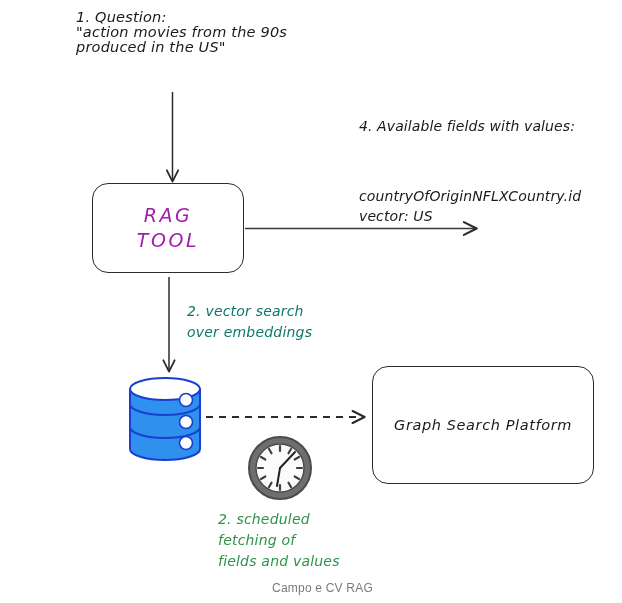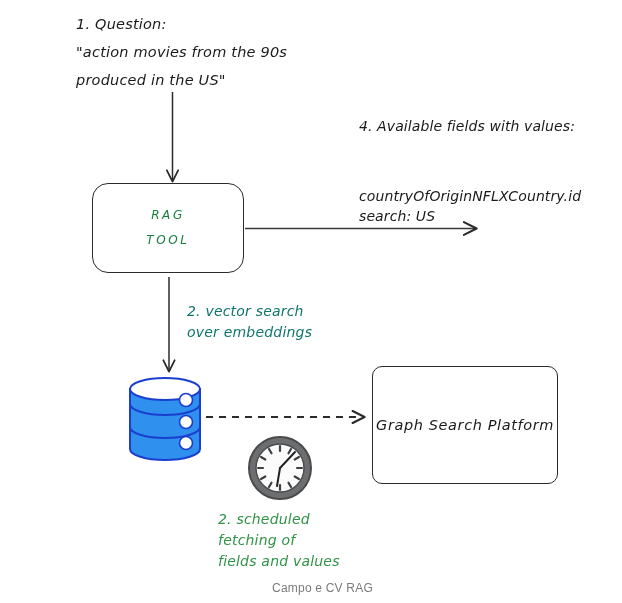--- a/index.html
+++ b/index.html
@@ -25,21 +25,21 @@
     font-style: italic;
     color: #1a1a1a;
     white-space: pre;
     position: absolute;
   }
 
   
   #question-block {
     left: 76px; top: 10px;
     font-size: 14.5px;
-    line-height: 28px;
+    line-height: 15px;
     letter-spacing: 0.2px;
   }
 
   
   #fields-block {
     left: 359px; top: 76px;
     font-size: 14px;
     line-height: 20px;
     letter-spacing: 0.1px;
   }
@@ -56,30 +56,30 @@
     display: flex;
     align-items: center;
     justify-content: center;
     text-align: center;
   }
   #rag-tool-box {
     left: 92px; top: 183px;
     width: 152px; height: 90px;
   }
   #rag-tool-label {
-    font-size: 12px;
+    font-size: 19px;
     line-height: 25px;
     letter-spacing: 2.6px;
     font-style: italic;
-    color: #15803d;
+    color: #a21caf;
     white-space: pre-line;
   }
   #graph-platform-box {
     left: 372px; top: 366px;
-    width: 186px; height: 118px; border-radius: 10px;
+    width: 222px; height: 118px;
   }
   #graph-platform-label {
     font-size: 14.5px;
     letter-spacing: 0.6px;
     font-style: italic;
     color: #1a1a1a;
   }
 
   
   .green-note {
@@ -168,21 +168,21 @@
   </g>
 </svg>
 
 <div class="hand" id="question-block">1. Question:
 "action movies from the 90s
 produced in the US"</div>
 
 <div class="hand" id="fields-block">
   <span class="heading">4. Available fields with values:</span>
   <span class="group">countryOfOriginNFLXCountry.id
-search: US</span>
+vector: US</span>
 </div>
 
 <div class="node-box" id="rag-tool-box">
   <span id="rag-tool-label">RAG
 TOOL</span>
 </div>
 
 <div class="node-box" id="graph-platform-box">
   <span id="graph-platform-label">Graph Search Platform</span>
 </div>

